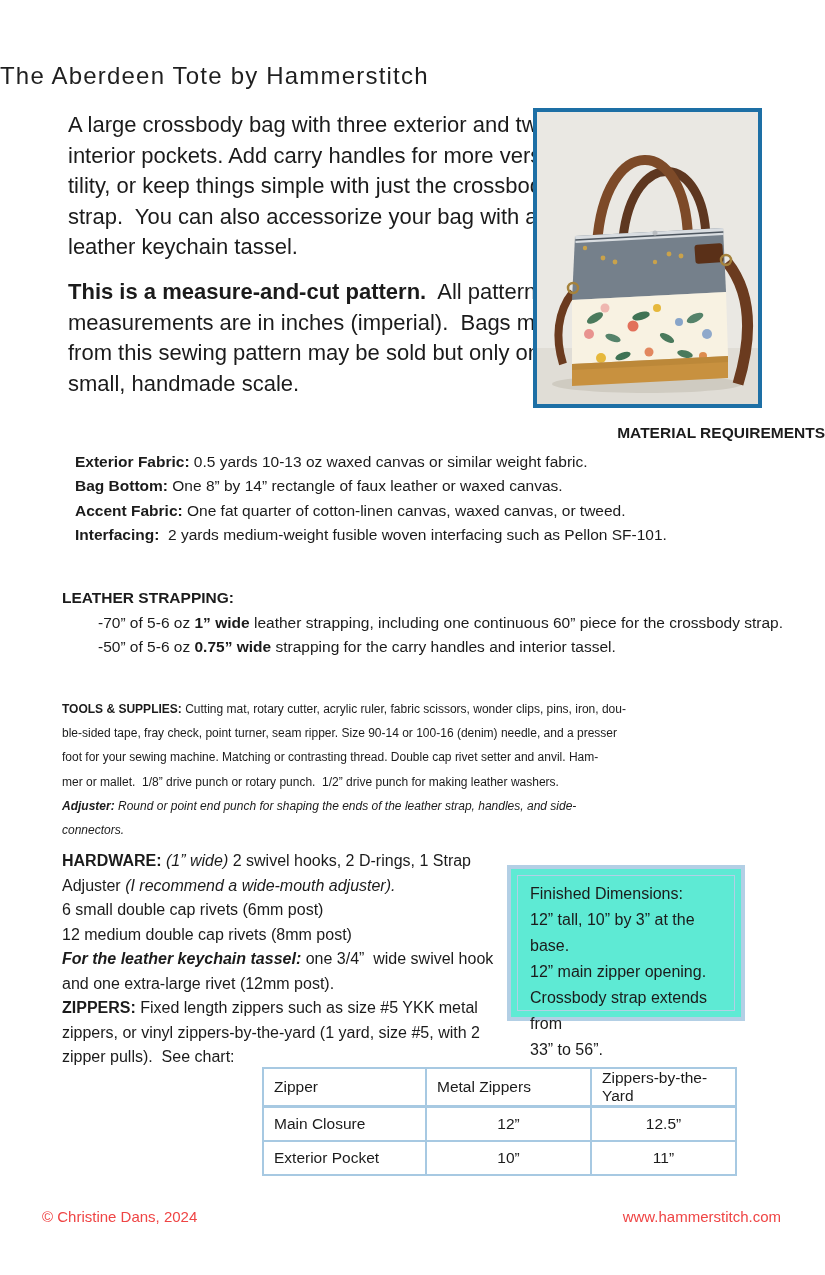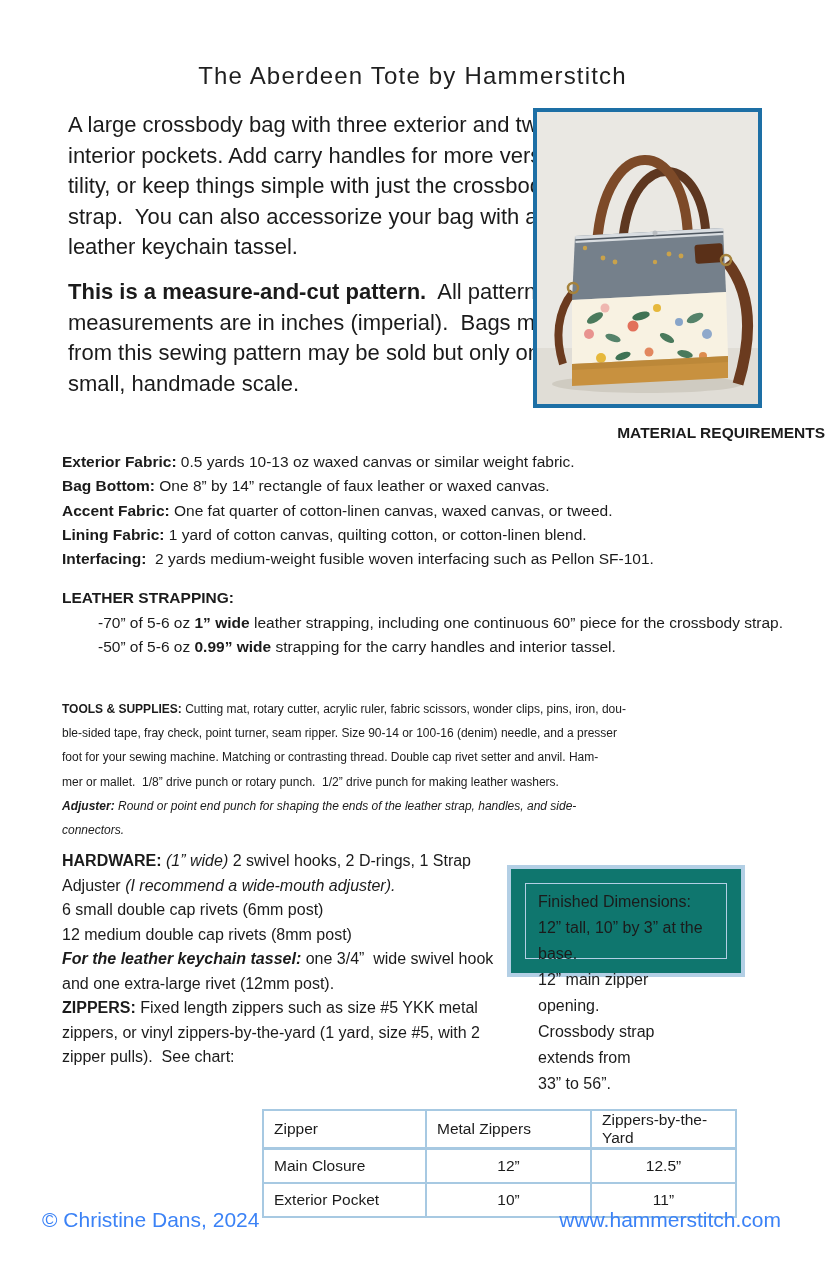--- a/index.html
+++ b/index.html
@@ -5,66 +5,66 @@
   html,body{margin:0;padding:0;background:#ffffff;}
   .page{
     position:relative;width:825px;height:1275px;background:#fff;
     font-family:"Liberation Sans",sans-serif;color:#1b1b1b;overflow:hidden;
   }
   .b{font-weight:700;}
   .i{font-style:italic;}
   .bi{font-weight:700;font-style:italic;}
 
   .title{
-    position:absolute;top:62px;left:0;width:100%;text-align:center;
+    position:absolute;top:62px;left:0;width:100%;
     font-size:24px;font-weight:400;letter-spacing:1.2px;color:#1f1f1f;
   }
 
   .intro{position:absolute;left:68px;top:110px;font-size:22px;line-height:30.6px;}
   .intro p{margin:0;white-space:pre-wrap;}
   .intro .p2{margin-top:14px;}
 
   .photo-frame{
     position:absolute;left:533px;top:108px;width:229px;height:300px;
     box-sizing:border-box;border:4px solid var(--photo-border,#1d6fa5);
     background:#eae8e3;
   }
 
   .matreq{position:absolute;left:0;top:424px;width:100%;}
   .matreq-h{text-align:right;font-size:15.5px;font-weight:700;}
   .mat-list{margin:8px 0 0 62px;font-size:15.5px;line-height:24.3px;}
-  .mat-row{white-space:pre-wrap;}
+  .mat-row{white-space:pre-wrap;margin-left:13px;}
 
   .strapping{position:absolute;left:62px;top:586px;font-size:15.5px;line-height:24.5px;}
   .strap-line{white-space:pre-wrap;margin-left:36px;}
 
   .tools{position:absolute;left:62px;top:697px;font-size:12px;line-height:24.2px;white-space:pre-wrap;}
 
   .hardware{position:absolute;left:62px;top:849px;font-size:16px;line-height:24.5px;white-space:pre-wrap;}
 
   .dim-box{
-    position:absolute;left:507px;top:865px;width:238px;height:112px;box-sizing:border-box;
-    border:4px solid var(--box-border,#b3cfe5);padding:14px;background:#0f766e;
+    position:absolute;left:507px;top:865px;width:238px;height:156px;box-sizing:border-box;
+    border:4px solid var(--box-border,#b3cfe5);padding:6px;background:#5eead4;
   }
   .dim-inner{
     width:100%;height:100%;box-sizing:border-box;border:1px solid var(--box-border,#b3cfe5);
     padding:5px 12px;font-size:16px;line-height:26px;white-space:pre-wrap;
   }
 
-  .zip-table{position:absolute;left:262px;top:1067px;border-collapse:collapse;font-size:15.5px;margin-top:42px;}
+  .zip-table{position:absolute;left:262px;top:1067px;border-collapse:collapse;font-size:15.5px;}
   .zip-table th,.zip-table td{
     border:2px solid var(--table-border,#a7c9e2);height:32px;padding:0 10px;
     font-weight:400;text-align:left;background:#fff;
   }
   .zip-table thead th{border-bottom-width:3px;}
   .zip-table .c{text-align:center;}
 
   .footer{
     position:absolute;left:42px;right:44px;top:1208px;
-    display:flex;justify-content:space-between;font-size:21px;color:#3b82f6;
+    display:flex;justify-content:space-between;font-size:15px;color:#ef4444;
   }
 </style>
 </head>
 <body>
 
 <div class="page">
 
   <div class="title">The Aberdeen Tote by Hammerstitch</div>
 
   <div class="intro">
@@ -135,29 +135,28 @@
       <circle cx="118" cy="121" r="2.5" fill="#b8bcc0"></circle>
     </svg>
   </div>
 
   <div class="matreq">
     <div class="matreq-h">MATERIAL REQUIREMENTS</div>
     <div class="mat-list">
       <div class="mat-row"><span class="b">Exterior Fabric:</span><span> 0.5 yards 10-13 oz waxed canvas or similar weight fabric.</span></div>
       <div class="mat-row"><span class="b">Bag Bottom:</span><span> One 8” by 14” rectangle of faux leather or waxed canvas.</span></div>
       <div class="mat-row"><span class="b">Accent Fabric:</span><span> One fat quarter of cotton-linen canvas, waxed canvas, or tweed.</span></div>
-      <div class="mat-row"><span class="b">Lining Fabric:</span><span> 1 yard of cotton canvas, quilting cotton, or cotton-linen blend.</span></div>
       <div class="mat-row"><span class="b">Interfacing:</span><span>  2 yards medium-weight fusible woven interfacing such as Pellon SF-101.</span></div>
     </div>
   </div>
 
   <div class="strapping">
     <div class="b">LEATHER STRAPPING:</div>
     <div class="strap-line"><span>-70” of 5-6 oz </span><span class="b">1” wide</span><span> leather strapping, including one continuous 60” piece for the crossbody strap.</span></div>
-    <div class="strap-line"><span>-50” of 5-6 oz </span><span class="b">0.99” wide</span><span> strapping for the carry handles and interior tassel.</span></div>
+    <div class="strap-line"><span>-50” of 5-6 oz </span><span class="b">0.75” wide</span><span> strapping for the carry handles and interior tassel.</span></div>
   </div>
 
   <div class="tools"><span class="b">TOOLS &amp; SUPPLIES:</span><span> Cutting mat, rotary cutter, acrylic ruler, fabric scissors, wonder clips, pins, iron, dou-
 ble-sided tape, fray check, point turner, seam ripper. Size 90-14 or 100-16 (denim) needle, and a presser
 foot for your sewing machine. Matching or contrasting thread. Double cap rivet setter and anvil. Ham-
 mer or mallet.  1/8” drive punch or rotary punch.  1/2” drive punch for making leather washers.
 </span><span class="bi">Adjuster:</span><span class="i"> Round or point end punch for shaping the ends of the leather strap, handles, and side-
 connectors.</span></div>
 
   <div class="hardware"><span class="b">HARDWARE:</span><span class="i"> (1” wide)</span><span> 2 swivel hooks, 2 D-rings, 1 Strap

